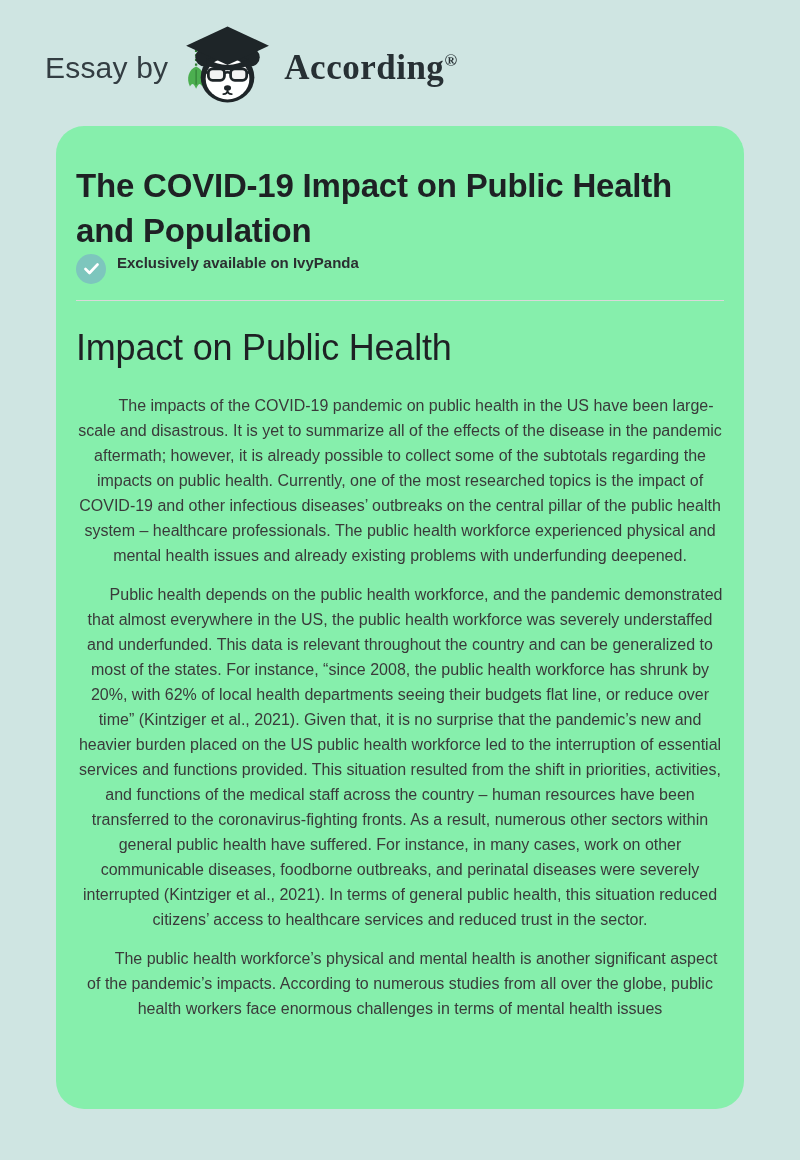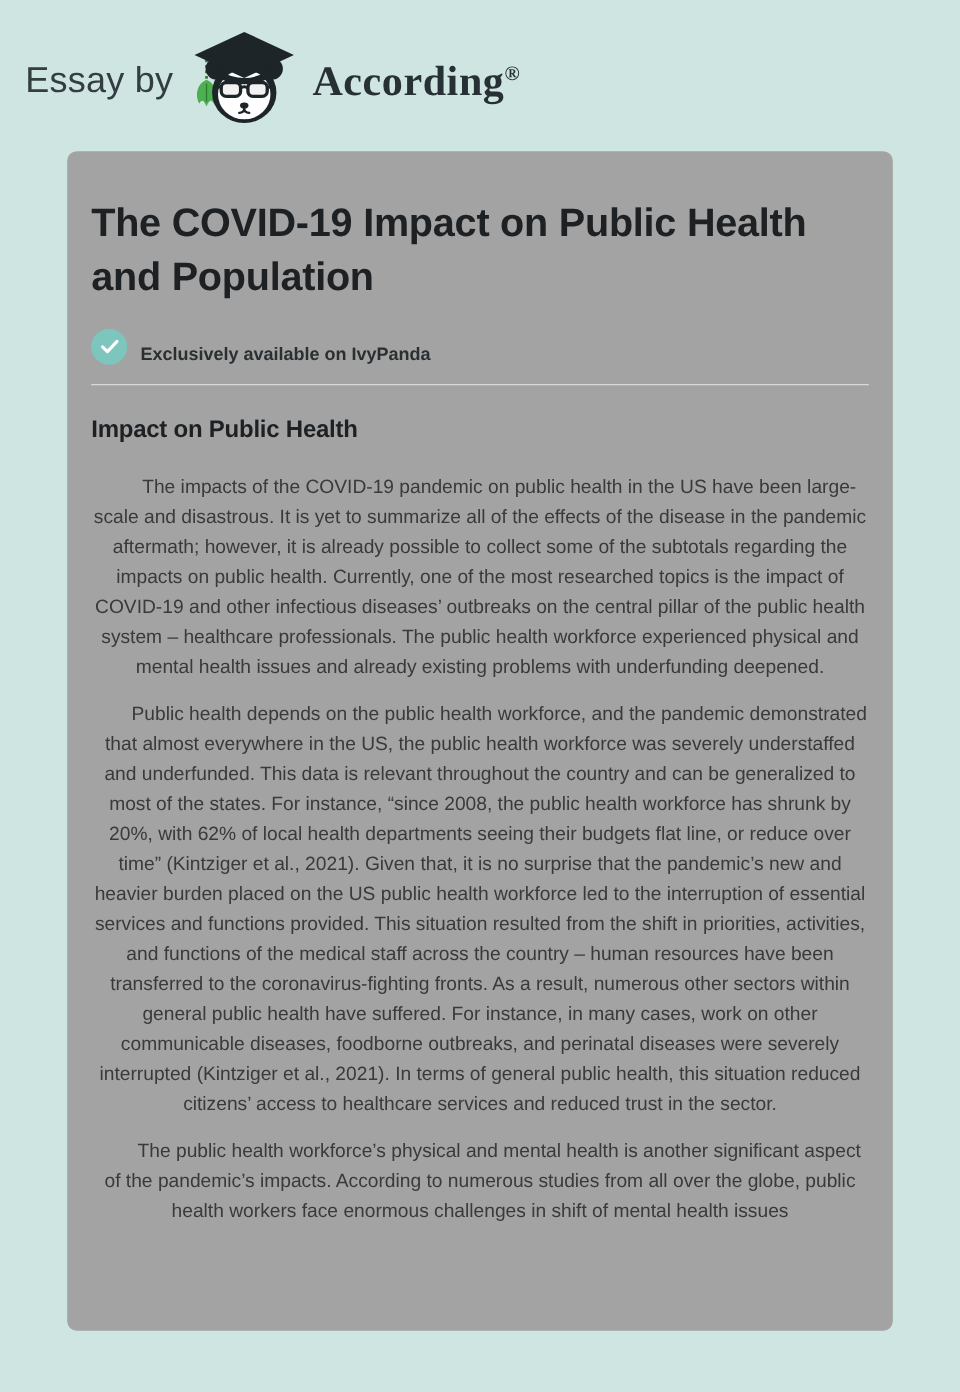--- a/index.html
+++ b/index.html
@@ -11,21 +11,21 @@
     height: 1160px;
     background: #cfe5e2;
     overflow: hidden;
   }
 
   
   .site-header {
     display: flex;
     align-items: center;
     gap: 12px;
-    padding: 26px 0 10px 21px;
+    padding: 26px 0 10px 45px;
     height: 120px;
   }
   .essay-by {
     font-size: 30px;
     color: #333d42;
     letter-spacing: 0.2px;
   }
   .logo-svg { display: block; }
   .brand-name {
     font-family: "Liberation Serif", serif;
@@ -37,38 +37,37 @@
   }
   .brand-name sup {
     font-size: 17px;
     vertical-align: super;
   }
 
   
   .essay-card {
     width: 688px;
     margin: 6px 0 0 56px;
-    background: #a3a3a3;
-    border-radius: 8px;
+    background: #86efac;
+    border-radius: 28px;
     padding: 38px 20px 46px 20px;
     min-height: 983px;
   }
   .page-title {
     font-size: 33px;
     line-height: 1.36;
     font-weight: 700;
     color: #1e2124;
     letter-spacing: -0.2px;
   }
 
   .exclusive-badge {
     display: flex;
-    align-items: flex-end;
+    align-items: flex-start;
     gap: 11px;
-    margin-top: 20px;
   }
   .check-circle {
     width: 30px;
     height: 30px;
     border-radius: 50%;
     background: #7dc6bd;
     display: flex;
     align-items: center;
     justify-content: center;
     flex: 0 0 auto;
@@ -79,22 +78,22 @@
     color: #2b2f31;
   }
 
   .divider {
     border: none;
     border-top: 1px solid #d9d9d9;
     margin-top: 16px;
   }
 
   .section-heading {
-    font-size: 20px;
-    font-weight: 700;
+    font-size: 36px;
+    font-weight: 400;
     color: #1e2124;
     margin: 26px 0 24px 0;
     letter-spacing: -0.2px;
   }
 
   .essay-body p {
     font-size: 16px;
     line-height: 25px;
     color: #3a3a3a;
     text-indent: 32px;
@@ -150,15 +149,15 @@
     <span class="badge-label">Exclusively available on IvyPanda</span>
   </div>
 
   <hr class="divider">
 
   <h2 class="section-heading">Impact on Public Health</h2>
 
   <div class="essay-body">
     <p>The impacts of the COVID-19 pandemic on public health in the US have been large-scale and disastrous. It is yet to summarize all of the effects of the disease in the pandemic aftermath; however, it is already possible to collect some of the subtotals regarding the impacts on public health. Currently, one of the most researched topics is the impact of COVID-19 and other infectious diseases’ outbreaks on the central pillar of the public health system – healthcare professionals. The public health workforce experienced physical and mental health issues and already existing problems with underfunding deepened.</p>
     <p>Public health depends on the public health workforce, and the pandemic demonstrated that almost everywhere in the US, the public health workforce was severely understaffed and underfunded. This data is relevant throughout the country and can be generalized to most of the states. For instance, “since 2008, the public health workforce has shrunk by 20%, with 62% of local health departments seeing their budgets flat line, or reduce over time” (Kintziger et al., 2021). Given that, it is no surprise that the pandemic’s new and heavier burden placed on the US public health workforce led to the interruption of essential services and functions provided. This situation resulted from the shift in priorities, activities, and functions of the medical staff across the country – human resources have been transferred to the coronavirus-fighting fronts. As a result, numerous other sectors within general public health have suffered. For instance, in many cases, work on other communicable diseases, foodborne outbreaks, and perinatal diseases were severely interrupted (Kintziger et al., 2021). In terms of general public health, this situation reduced citizens’ access to healthcare services and reduced trust in the sector.</p>
-    <p>The public health workforce’s physical and mental health is another significant aspect of the pandemic’s impacts. According to numerous studies from all over the globe, public health workers face enormous challenges in shift of mental health issues</p>
+    <p>The public health workforce’s physical and mental health is another significant aspect of the pandemic’s impacts. According to numerous studies from all over the globe, public health workers face enormous challenges in terms of mental health issues</p>
   </div>
 </main>
 
 </body></html>

